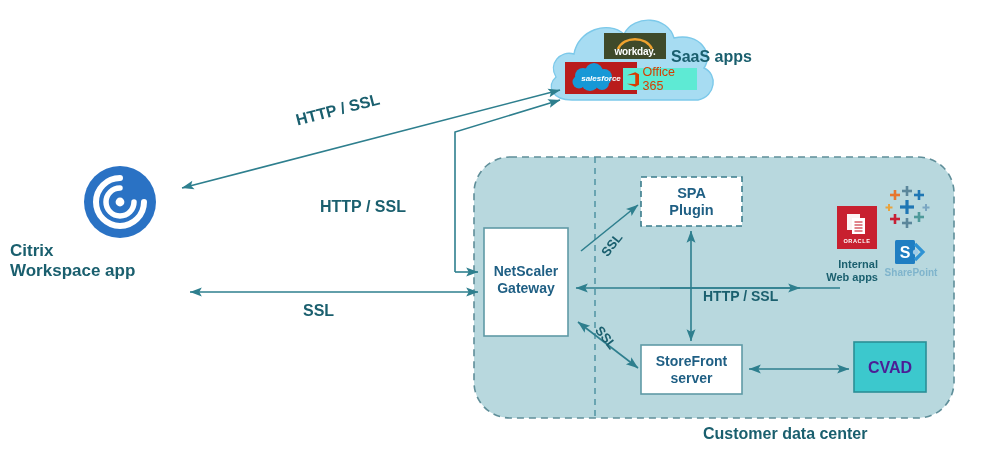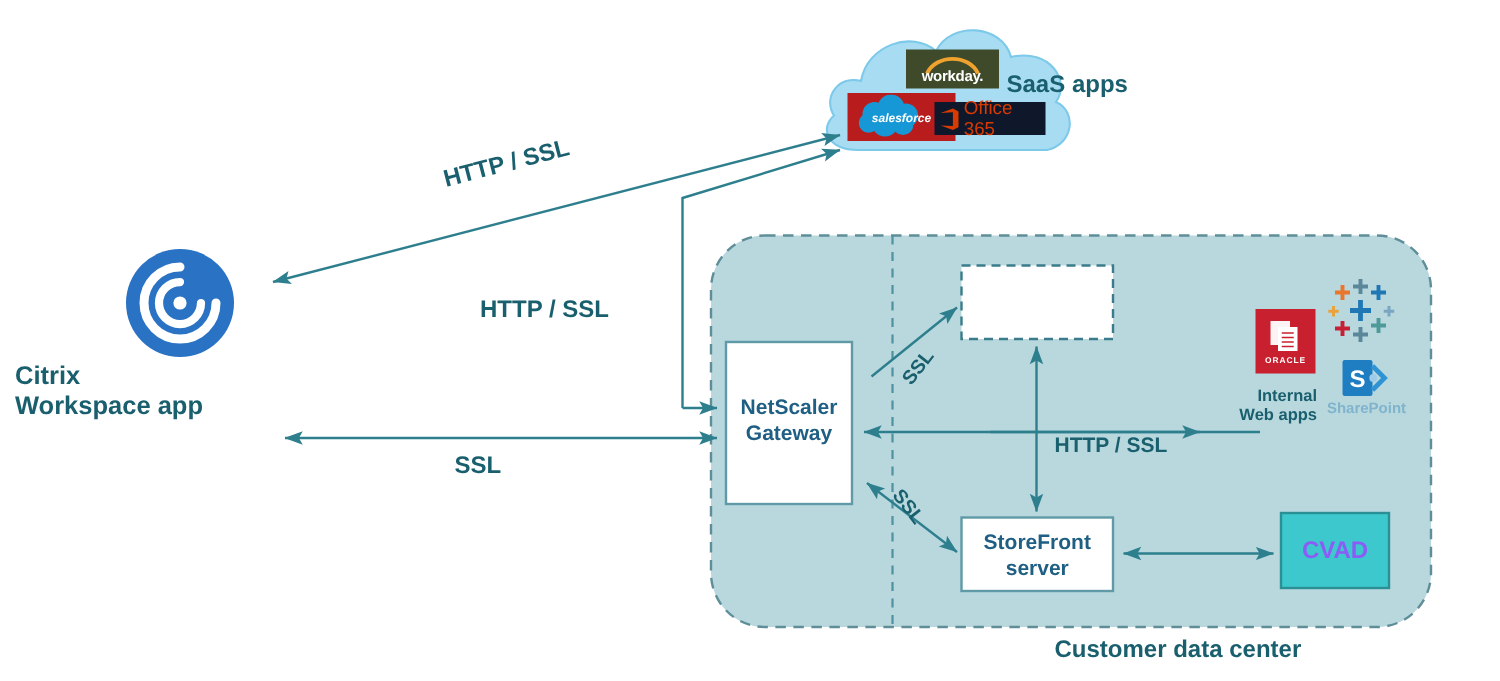--- a/index.html
+++ b/index.html
@@ -103,21 +103,21 @@
             <circle cx="24" cy="19" r="9"></circle>
           <circle cx="36" cy="20" r="7"></circle>
             <circle cx="13" cy="19" r="6.5"></circle>
         </g>
       </svg>
       <span style="position:relative;color:#ffffff;font-size:8px;font-weight:bold;
                    font-style:italic;">salesforce</span>
     </div>
 
     <div style="position:absolute;left:623px;top:68px;width:74px;height:22px;
-                background:#0f172a;display:flex;align-items:center;gap:3px;
+                background:#5eead4;display:flex;align-items:center;gap:3px;
                 padding-left:4px;box-sizing:border-box;">
       <svg width="13" height="15" viewBox="0 0 13 15">
         <path d="M0 3.2 L8.6 0 L13 2.4 L13 12.8 L8.6 15 L0 11.9 L8.6 12.2 L8.6 2.6 Z" fill="#d83b01"></path>
       </svg>
       <span style="color:#d83b01;font-size:12.5px;">Office 365</span>
     </div>
   </div>
 
   <div style="position:absolute;left:0;top:0;width:1000px;height:454px;pointer-events:none;">
 
@@ -216,25 +216,29 @@
   <div class="lbl" style="left:808px;top:258px;width:70px;text-align:right;font-size:11px;">
     <div>Internal</div>
     <div>Web apps</div>
   </div>
 
   <div class="boxtext" style="left:484px;top:263px;width:84px;font-size:14px;">
     <div>NetScaler</div>
     <div>Gateway</div>
   </div>
 
+  <div class="boxtext" style="left:641px;top:185px;width:101px;font-size:14.5px;">
+    <div>SPA</div>
+    <div>Plugin</div>
+  </div>
 
   <div class="boxtext" style="left:637px;top:353px;width:109px;font-size:14px;">
     <div>StoreFront</div>
     <div>server</div>
   </div>
 
-  <div class="boxtext" style="left:854px;top:358px;width:72px;font-size:16px;color:#8b5cf6;">CVAD</div>
+  <div class="boxtext" style="left:854px;top:358px;width:72px;font-size:16px;color:#4c1d95;">CVAD</div>
 
   <div class="lbl nowrap" style="left:516px;top:425px;font-size:16px;margin-top:28px;">DMZ</div>
 
   <div class="lbl nowrap" style="left:703px;top:425px;font-size:16px;">Customer data center</div>
 
 </div>
 
 </body></html>

